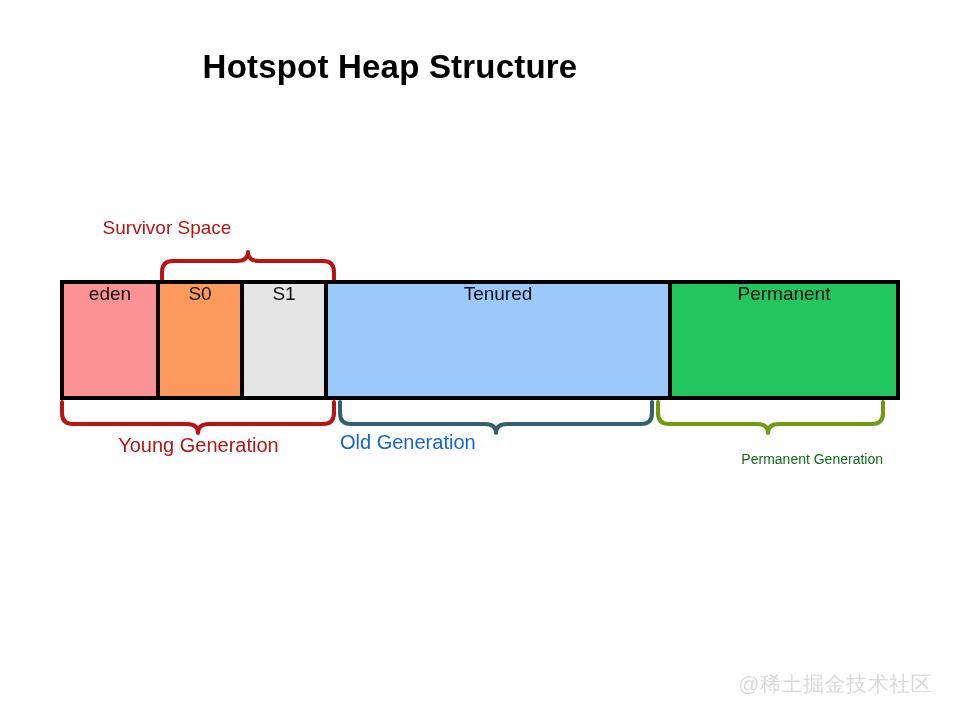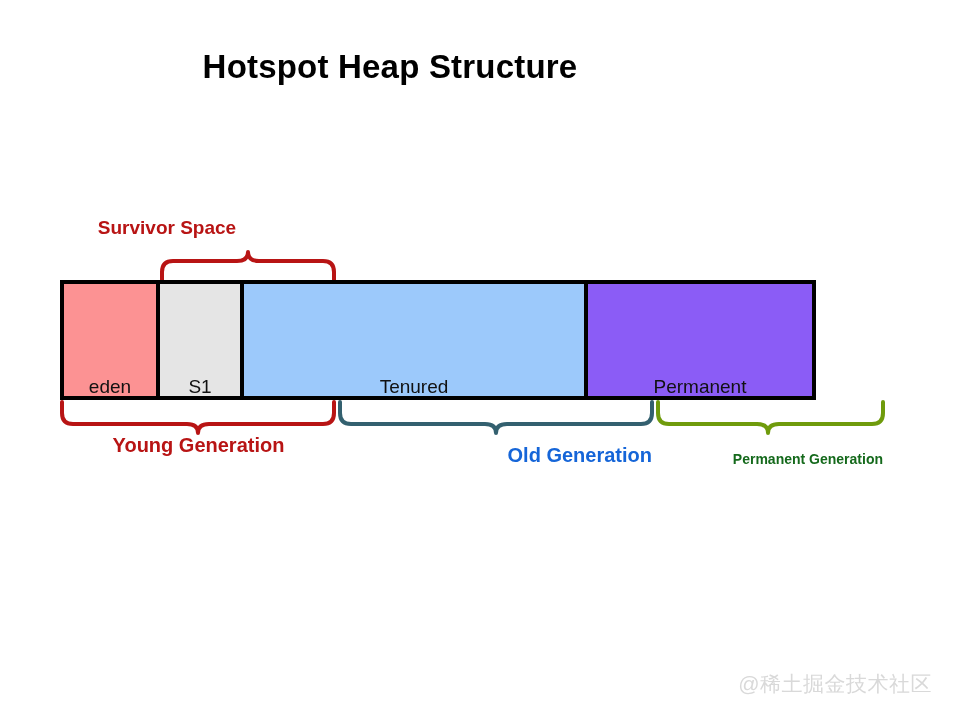--- a/index.html
+++ b/index.html
@@ -45,65 +45,65 @@
     top: 280px;
     height: 120px;
     display: flex;
     box-sizing: border-box;
     border: 4px solid #000000;
   }
   .heap-segment {
     position: relative;
     box-sizing: border-box;
     display: flex;
-    align-items: flex-end;
+    align-items: flex-start;
     justify-content: center;
     height: 100%;
     border-right: 4px solid #000000;
   }
   .heap-segment:last-child {
     border-right: none;
   }
   .heap-segment-label {
     font-size: 19px;
     font-weight: normal;
     color: #111111;
     line-height: 1;
     white-space: nowrap;
   }
 
   
   .brace-label {
     position: absolute;
     font-size: 19px;
-    font-weight: bold;
+    font-weight: normal;
     white-space: nowrap;
     line-height: 1;
   }
 
   #survivor-space-label {
     top: 218px;
     width: 260px;
     left: 37px;
     text-align: center;
     color: #b81414;
   }
   #young-generation-label {
     top: 435px;
     left: 62px;
     width: 273px;
     text-align: center;
     color: #b81414;
     font-size: 20px;
   }
   #old-generation-label {
-    top: 445px;
+    top: 432px;
     left: 340px;
     width: 312px;
-    text-align: right;
+    text-align: left;
     color: #1565d8;
     font-size: 20px;
   }
   #permanent-generation-label {
     top: 452px;
     left: 653px;
     width: 230px;
     text-align: right;
     color: #14691b;
     font-size: 14px;
@@ -157,30 +157,33 @@
              L 872,424 Q 883,424 883,413
              L 883,402" fill="none" stroke="#6f9b0c" stroke-width="4" stroke-linecap="round" stroke-linejoin="round"></path>
   </svg>
 
   <div id="heap-bar">
 
     <div class="heap-segment" style="width:96px;background:#fc9293;">
       <span class="heap-segment-label">eden</span>
     </div>
 
+    <div class="heap-segment" style="width:84px;background:#fb9a5c;">
+      <span class="heap-segment-label">S0</span>
+    </div>
 
     <div class="heap-segment" style="width:84px;background:#e5e5e5;">
       <span class="heap-segment-label">S1</span>
     </div>
 
     <div class="heap-segment" style="width:344px;background:#9cc9fb;">
       <span class="heap-segment-label">Tenured</span>
     </div>
 
-    <div class="heap-segment" style="width:224px;background:#8b5cf6;">
+    <div class="heap-segment" style="width:224px;background:#22c55e;">
       <span class="heap-segment-label">Permanent</span>
     </div>
 
   </div>
 
   <div class="brace-label" id="survivor-space-label">Survivor Space</div>
 
   <div class="brace-label" id="young-generation-label">Young Generation</div>
 
   <div class="brace-label" id="old-generation-label">Old Generation</div>

